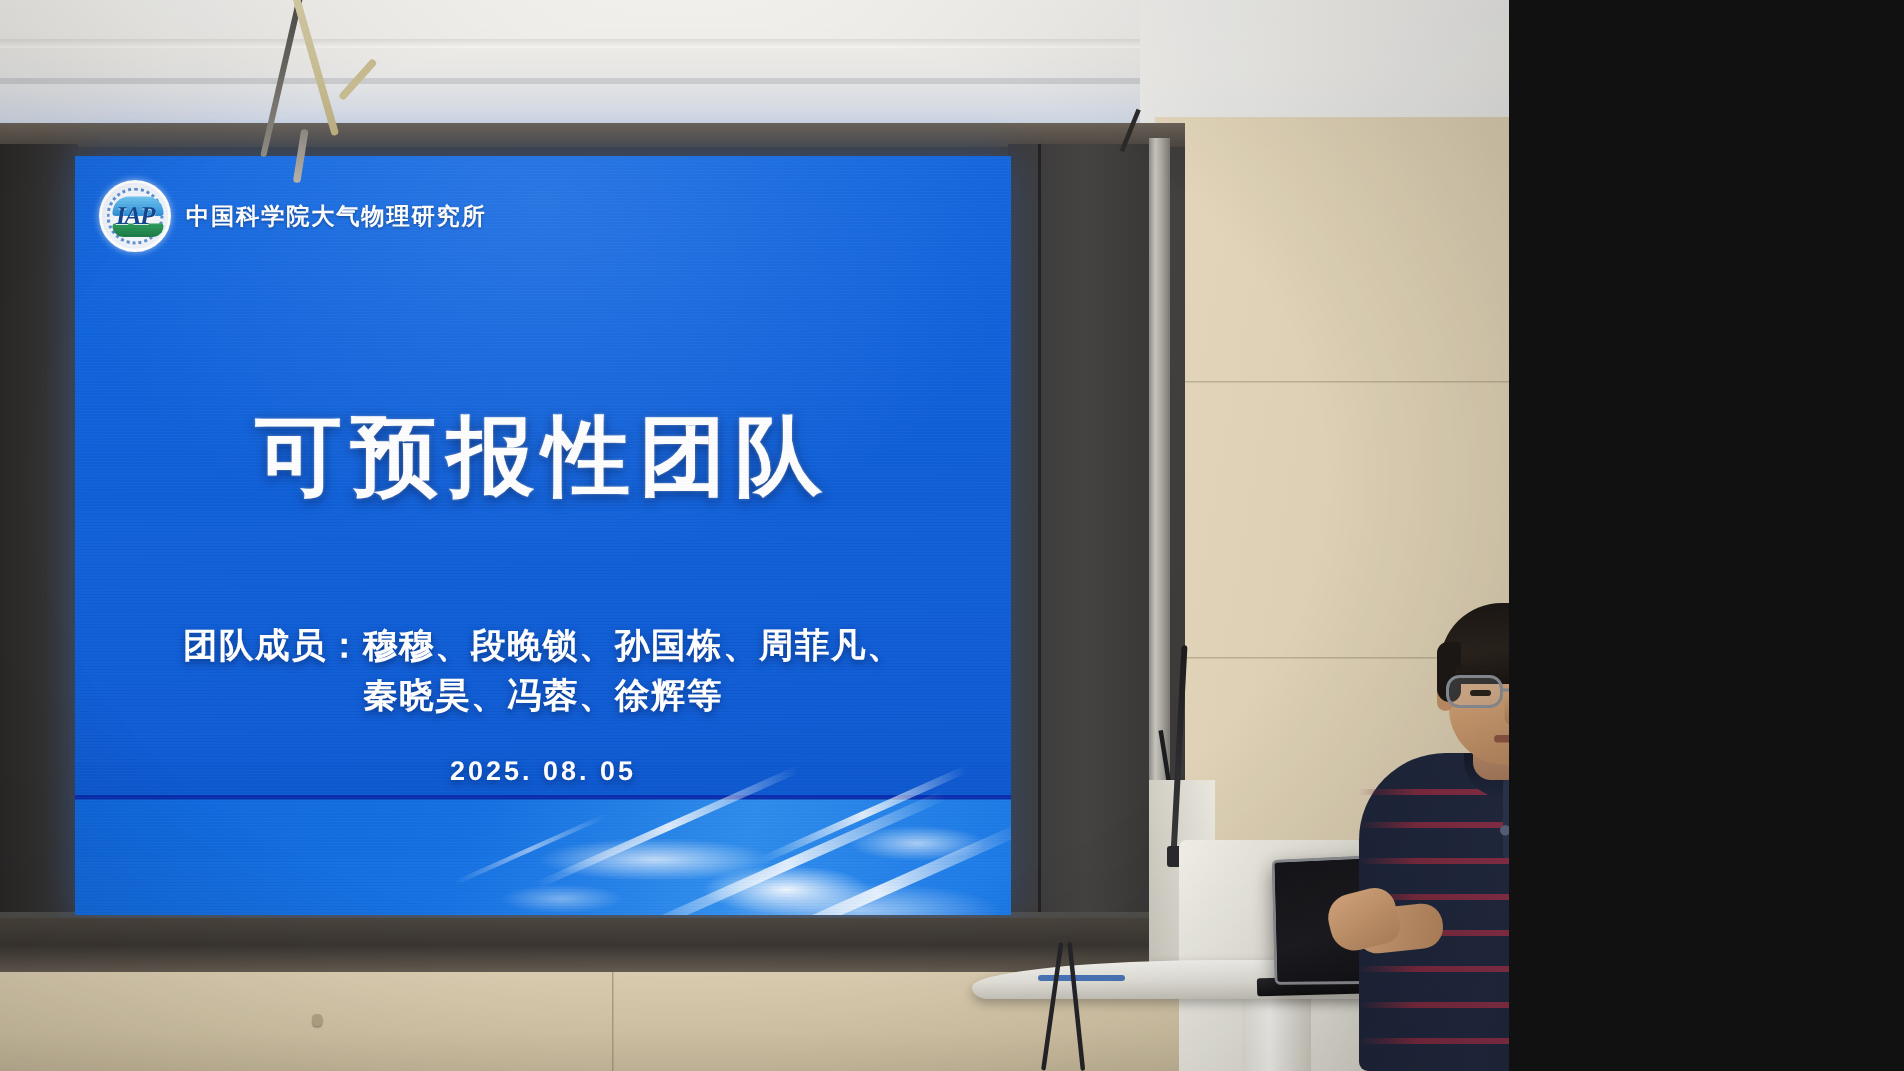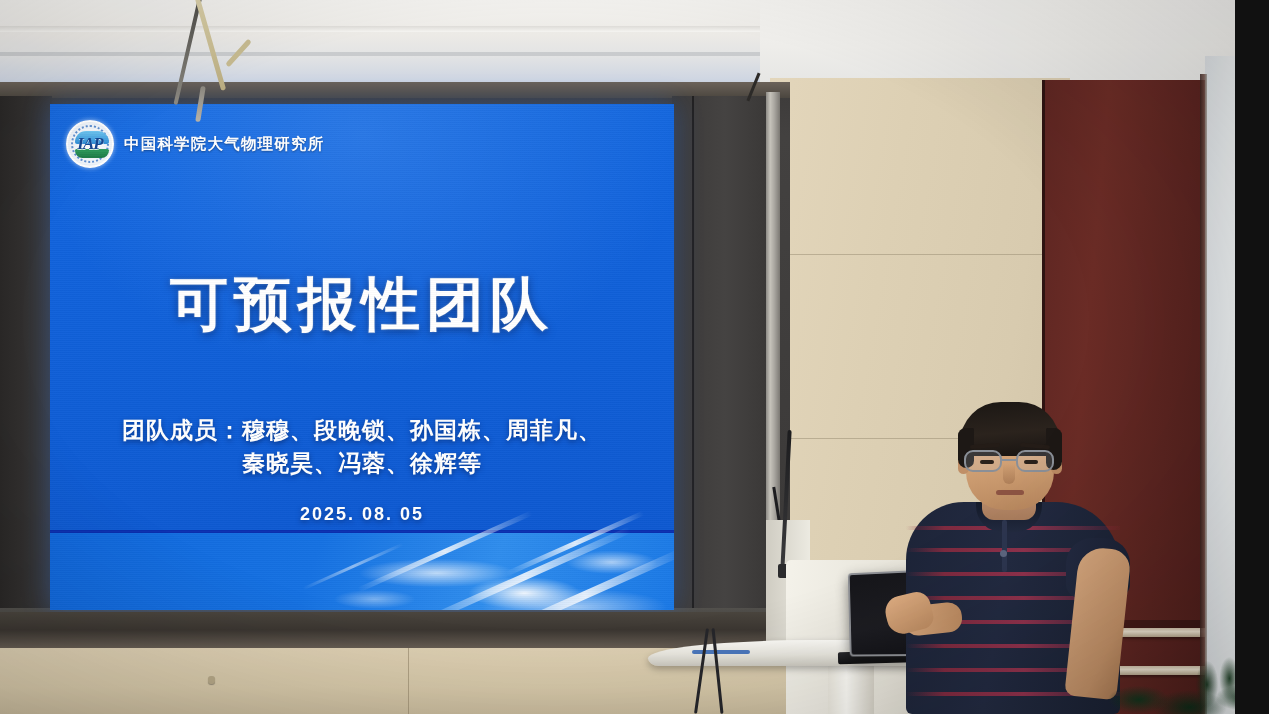--- a/index.html
+++ b/index.html
@@ -1,18 +1,18 @@
 <!DOCTYPE html>
 <html><head>
 <meta charset="utf-8">
 <style>
   html,body{margin:0;padding:0;background:#111;}
   *{box-sizing:border-box;}
   #stage{
-    position:relative;width:1235px;height:714px;overflow:hidden;
+    position:relative;width:1006px;height:714px;overflow:hidden;
     font-family:"Liberation Sans","DejaVu Sans",sans-serif;
     background:#cfcac0;
   }
 
   
   .ceiling{
     position:absolute;left:0;top:0;width:1269px;height:92px;
     background:linear-gradient(180deg,#f3f2ef 0%,#eceae6 38%,#e2e3e4 62%,#cfd6e2 86%,#b9c5d8 100%);
   }
   .ceiling-groove{

